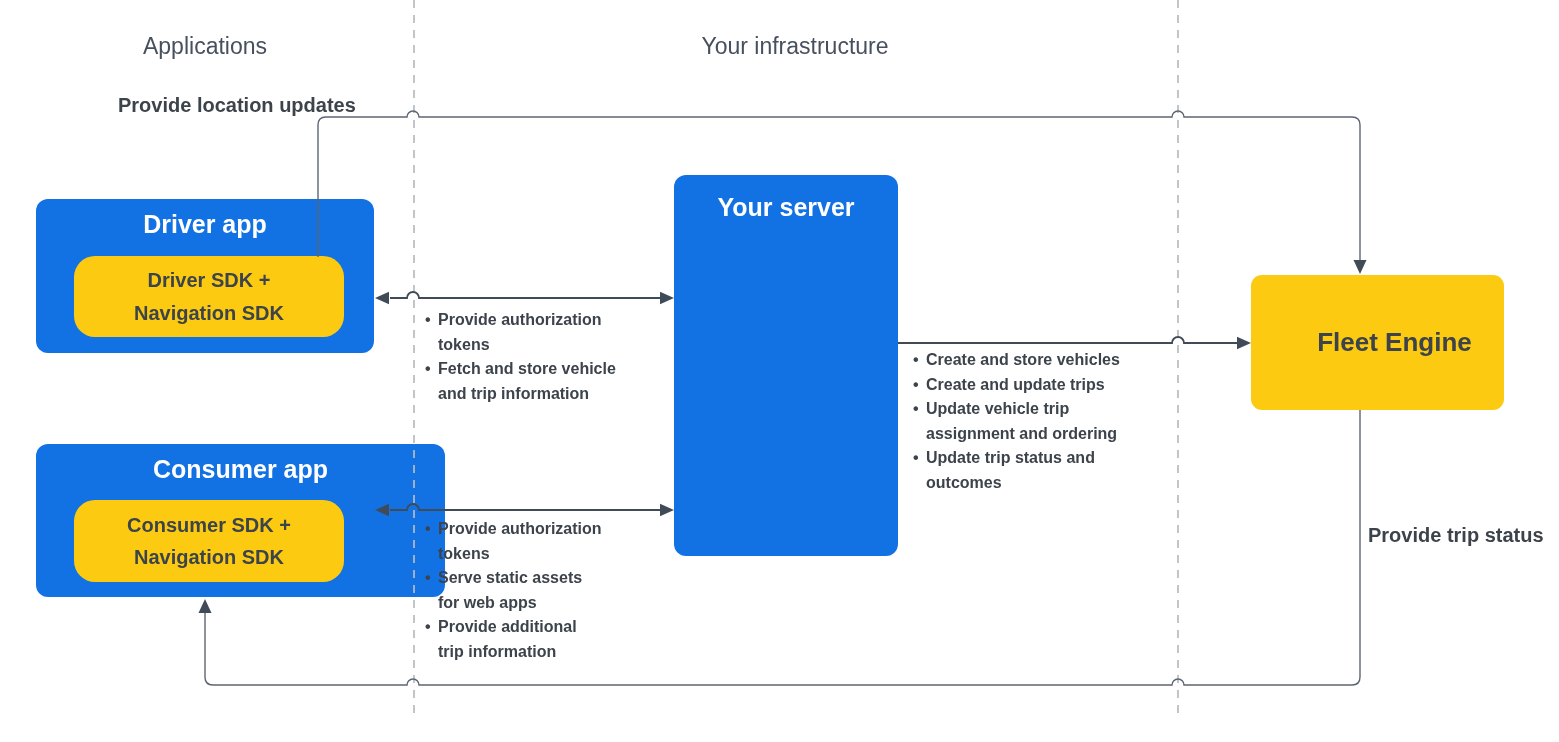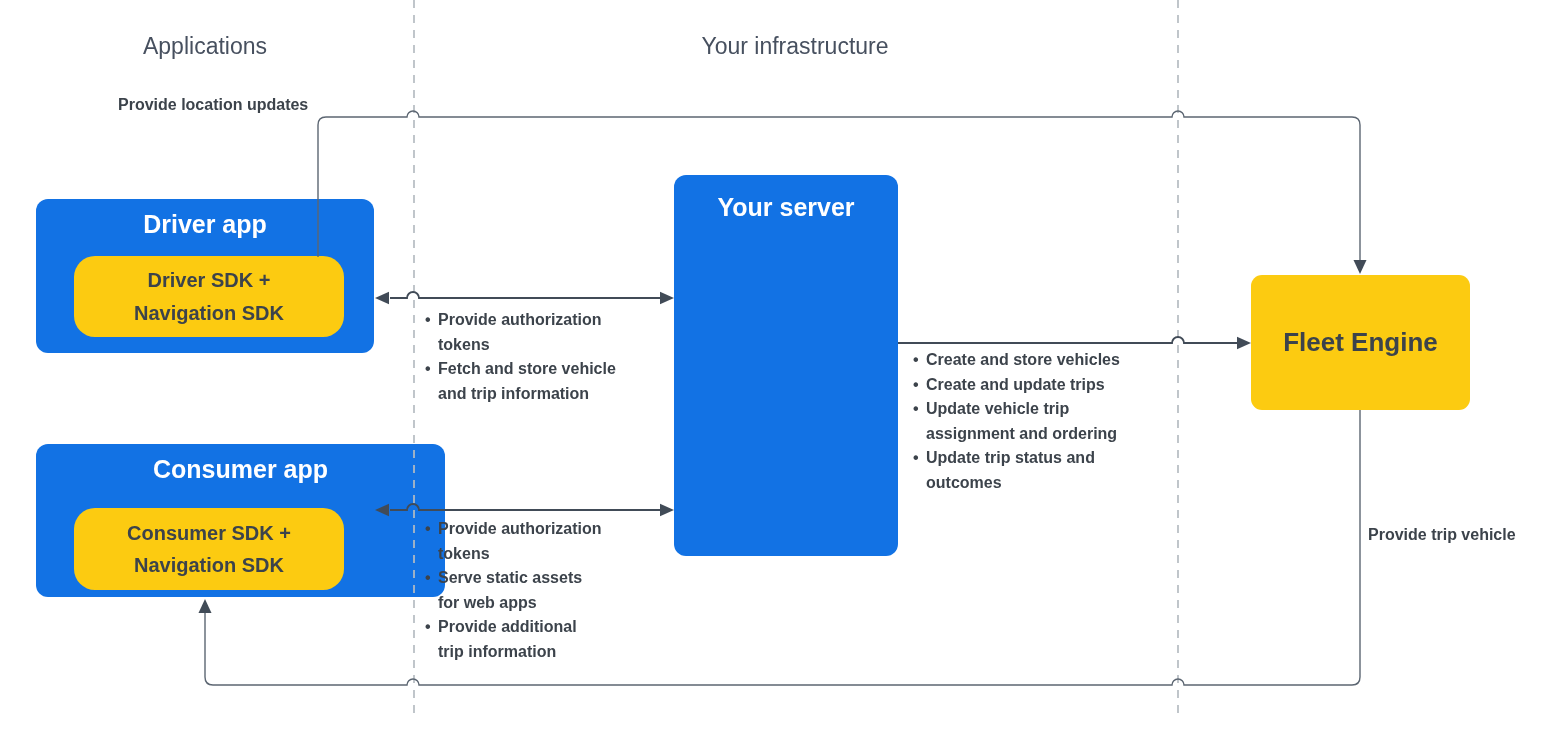--- a/index.html
+++ b/index.html
@@ -22,31 +22,31 @@
   .blue{background:var(--node-blue,#1272E4);border-radius:12px;}
   .node-title{color:#ffffff;font-weight:bold;font-size:25px;text-align:center;margin-top:11px;}
   .sdk{
     position:absolute;left:38px;width:270px;height:81px;
     background:var(--node-yellow,#FCCB11);border-radius:21px;
     display:flex;align-items:center;justify-content:center;text-align:center;
     font-weight:bold;font-size:20px;line-height:1.62;color:var(--text-dark,#3C434B);
     white-space:pre-line;
   }
   .driver-sdk{top:57px;}
-  .consumer-sdk{top:56px;height:82px;margin-top:8px;}
+  .consumer-sdk{top:56px;height:82px;}
   .server{left:674px;top:175px;width:224px;height:381px;}
   .server .node-title{margin-top:18px;}
   .fleet{
     left:1251px;top:275px;width:219px;height:135px;
     background:var(--node-yellow,#FCCB11);border-radius:11px;
     display:flex;align-items:center;justify-content:center;
-    font-size:26px;font-weight:bold;color:var(--text-dark,#3C434B);
+    font-size:26px;font-weight:bold;color:var(--text-dark,#3C434B);padding-left:34px;
   }
   .edge-label{
-    position:absolute;font-size:16px;font-weight:bold;line-height:20px;
+    position:absolute;font-size:20px;font-weight:bold;line-height:20px;
     color:var(--text-dark,#3C434B);z-index:6;white-space:nowrap;
   }
   .bullets{
     position:absolute;list-style:none;margin:0;padding:0;z-index:6;
     font-size:16px;font-weight:bold;line-height:24.5px;color:var(--text-dark,#3C434B);
   }
   .bullets li{display:flex;}
   .dot{flex:0 0 13px;width:13px;}
   .li-text{white-space:pre-line;}
 </style>
@@ -93,21 +93,21 @@
 Navigation SDK</div>
   </div>
 
   <div class="node blue server">
     <div class="node-title">Your server</div>
   </div>
 
   <div class="node fleet">Fleet Engine</div>
 
   <div class="edge-label" style="left:118px;top:95px;">Provide location updates</div>
-  <div class="edge-label" style="left:1368px;top:525px;">Provide trip vehicle</div>
+  <div class="edge-label" style="left:1368px;top:525px;">Provide trip status</div>
 
   <ul class="bullets" style="left:425px;top:308px;width:235px;">
       <li>
         <span class="dot">•</span>
         <span class="li-text">Provide authorization
 tokens</span>
       </li>
       <li>
         <span class="dot">•</span>
         <span class="li-text">Fetch and store vehicle

